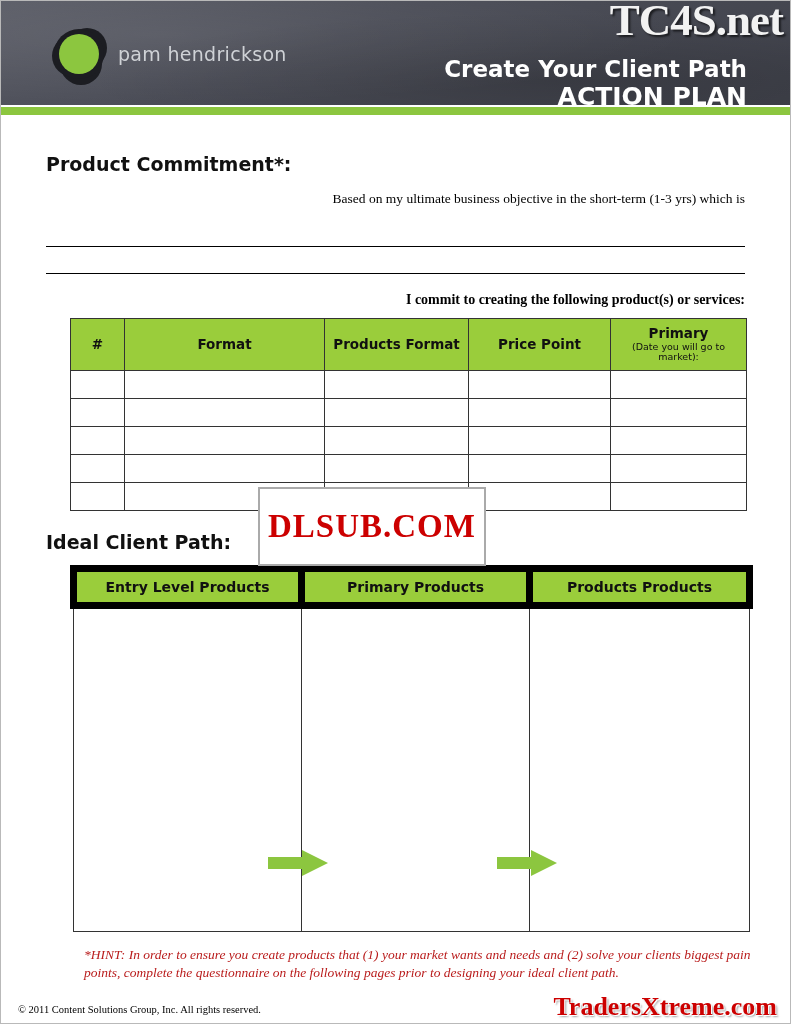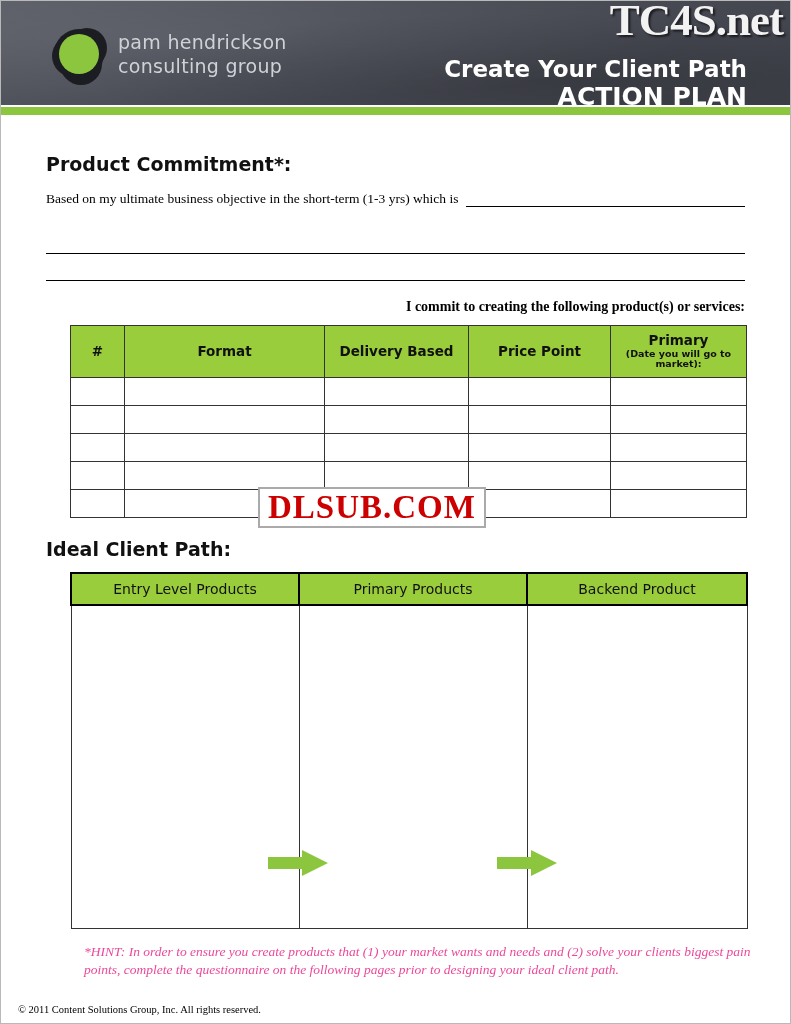--- a/index.html
+++ b/index.html
@@ -107,23 +107,24 @@
   h2.section {
     font-family: "DejaVu Sans", sans-serif;
     font-size: 19px;
     font-weight: bold;
     color: #111;
     margin: 0 0 16px 0;
   }
   .lead {
     font-size: 13.5px;
     color: #000;
-    margin: 0 0 20px 0;
+    margin: 0 0 12px 0;
     display: flex;
     align-items: flex-end;
+    flex-direction: column;
   }
   .lead .txt { white-space: nowrap; }
   .rule {
     flex: 1;
     border-bottom: 1px solid #000;
     height: 12px;
     margin-left: 8px;
   }
   .blank-line {
     border-bottom: 1px solid #000;
@@ -154,44 +155,44 @@
     font-family: "DejaVu Sans", sans-serif;
     font-size: 13.5px;
     font-weight: bold;
     color: #111;
     padding: 7px 4px;
     line-height: 1.15;
   }
   .tbl-products th .sub {
     display: block;
     font-size: 9.5px;
-    font-weight: bold;
+    font-weight: normal;
     line-height: 1.12;
   }
   .tbl-products td {
     height: 25px;
   }
 
   h2.section2 {
     font-family: "DejaVu Sans", sans-serif;
     font-size: 19px;
     font-weight: bold;
     color: #111;
     margin: 20px 0 12px 0;
   }
   .tbl-path {
     width: 676px;
     margin-left: 24px;
   }
   .tbl-path th {
     background: #9acd3b;
-    border: 2px solid #000000;
+    border: 7px solid #000000;
     font-family: "DejaVu Sans", sans-serif;
     font-size: 14px;
-    font-weight: normal;
+    font-weight: bold;
     color: #111;
     padding: 7px 17px;
   }
   .tbl-path td {
     border: 1px solid #333;
     height: 320px;
     vertical-align: middle;
     position: relative;
   }
   .arrow-cell {
@@ -207,21 +208,21 @@
     width: 60px; height: 26px;
     display: block;
   }
   .hint {
     width: 690px;
     margin: 14px auto 0 38px;
     font-family: "Liberation Serif", serif;
     font-style: italic;
     font-size: 13.5px;
     line-height: 1.35;
-    color: #ec4899;
+    color: #b91c1c;
   }
   .footer {
     position: absolute;
     left: 0; right: 0; bottom: 0;
     height: 34px;
   }
   .copyright {
     position: absolute;
     left: 18px;
     bottom: 9px;
@@ -241,21 +242,21 @@
   }
   .watermark-mid {
     position: absolute;
     left: 258px;
     top: 487px;
     font-family: "Liberation Serif", serif;
     font-size: 33px;
     font-weight: bold;
     color: #cc0000;
     background: #ffffff;
-    padding: 0 8px;
+    padding: 19px 8px;
     border: 2px solid #aaa;
     letter-spacing: 1px;
     text-shadow: 1px 1px 0 #fff;
     z-index: 9;
   }
   .page-edge {
     position: absolute;
     inset: 0;
     border: 1px solid #b9b9b9;
     pointer-events: none;
@@ -269,21 +270,20 @@
   <div class="header">
     <div class="watermark-top">TC4S.net</div>
 
     <div class="logo-wrap">
       <div class="logo-mark">
         <div class="splat"></div>
         <div class="dot"></div>
       </div>
       <div class="logo-text">
         <div>pam hendrickson</div>
-        <div>consulting group</div>
       </div>
     </div>
 
     <div class="header-title">
       <div class="l1">Create Your Client Path</div>
       <div class="l2">ACTION PLAN</div>
     </div>
 
     <div class="header-band"></div>
   </div>
@@ -306,21 +306,21 @@
         <col style="width:54px">
         <col style="width:200px">
         <col style="width:144px">
         <col style="width:142px">
         <col style="width:136px">
       </colgroup>
       <thead>
         <tr>
           <th>#</th>
           <th>Format</th>
-          <th><span>Delivery Based</span></th>
+          <th><span>Products Format</span></th>
           <th>Price Point</th>
           <th>
             <span>Primary</span>
             <span class="sub">(Date you will go to market):</span>
           </th>
         </tr>
       </thead>
       <tbody>
         <tr>
           <td></td>
@@ -365,21 +365,21 @@
     <table class="tbl-path">
       <colgroup>
         <col style="width:228px">
         <col style="width:228px">
         <col style="width:220px">
       </colgroup>
       <thead>
         <tr>
           <th>Entry Level Products</th>
           <th>Primary Products</th>
-          <th>Backend Product</th>
+          <th>Products Products</th>
         </tr>
       </thead>
       <tbody>
         <tr>
           <td></td>
           <td></td>
           <td></td>
         </tr>
       </tbody>
     </table>
@@ -395,16 +395,17 @@
       </svg>
     </div>
 
     <div class="hint">*HINT: In order to ensure you create products that (1) your market wants and needs and (2) solve your clients biggest pain points, complete the questionnaire on the following pages prior to designing your ideal client path.</div>
   </div>
 
   <div class="watermark-mid">DLSUB.COM</div>
 
   <div class="footer">
     <div class="copyright">© 2011 Content Solutions Group, Inc. All rights reserved.</div>
+    <div class="watermark-bottom">TradersXtreme.com</div>
   </div>
 
   <div class="page-edge"></div>
 </div>
 
 </body></html>

